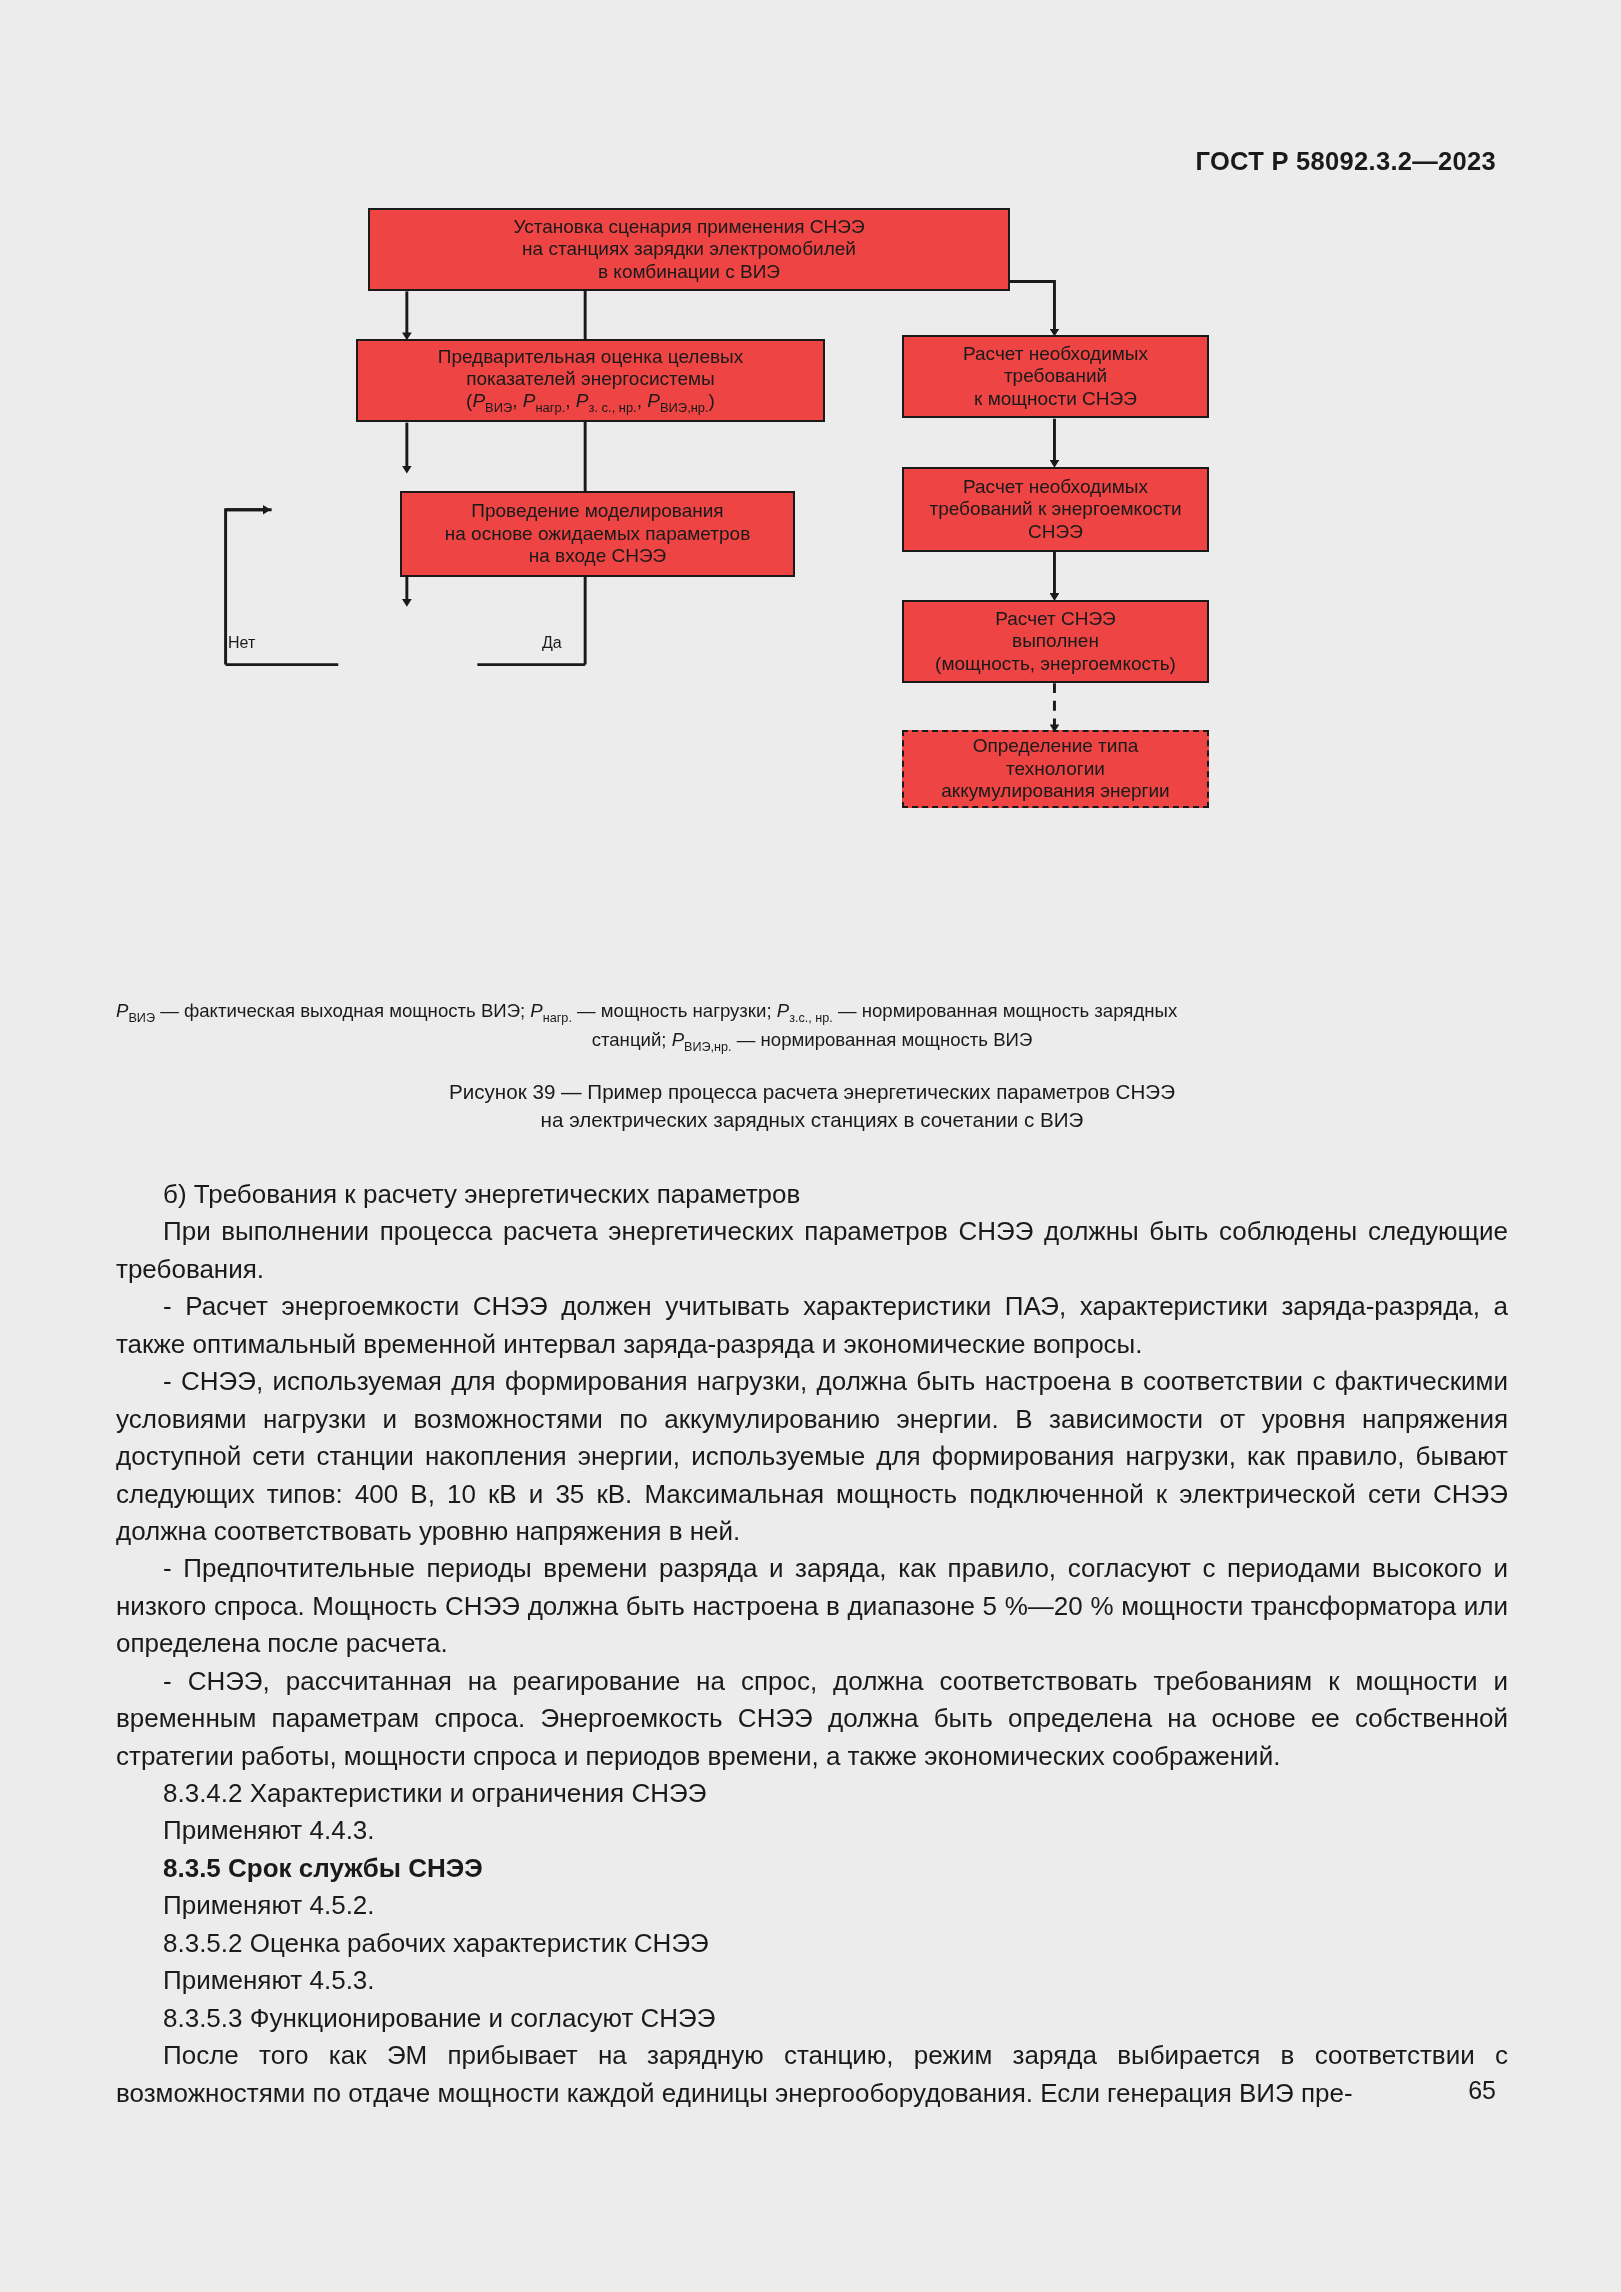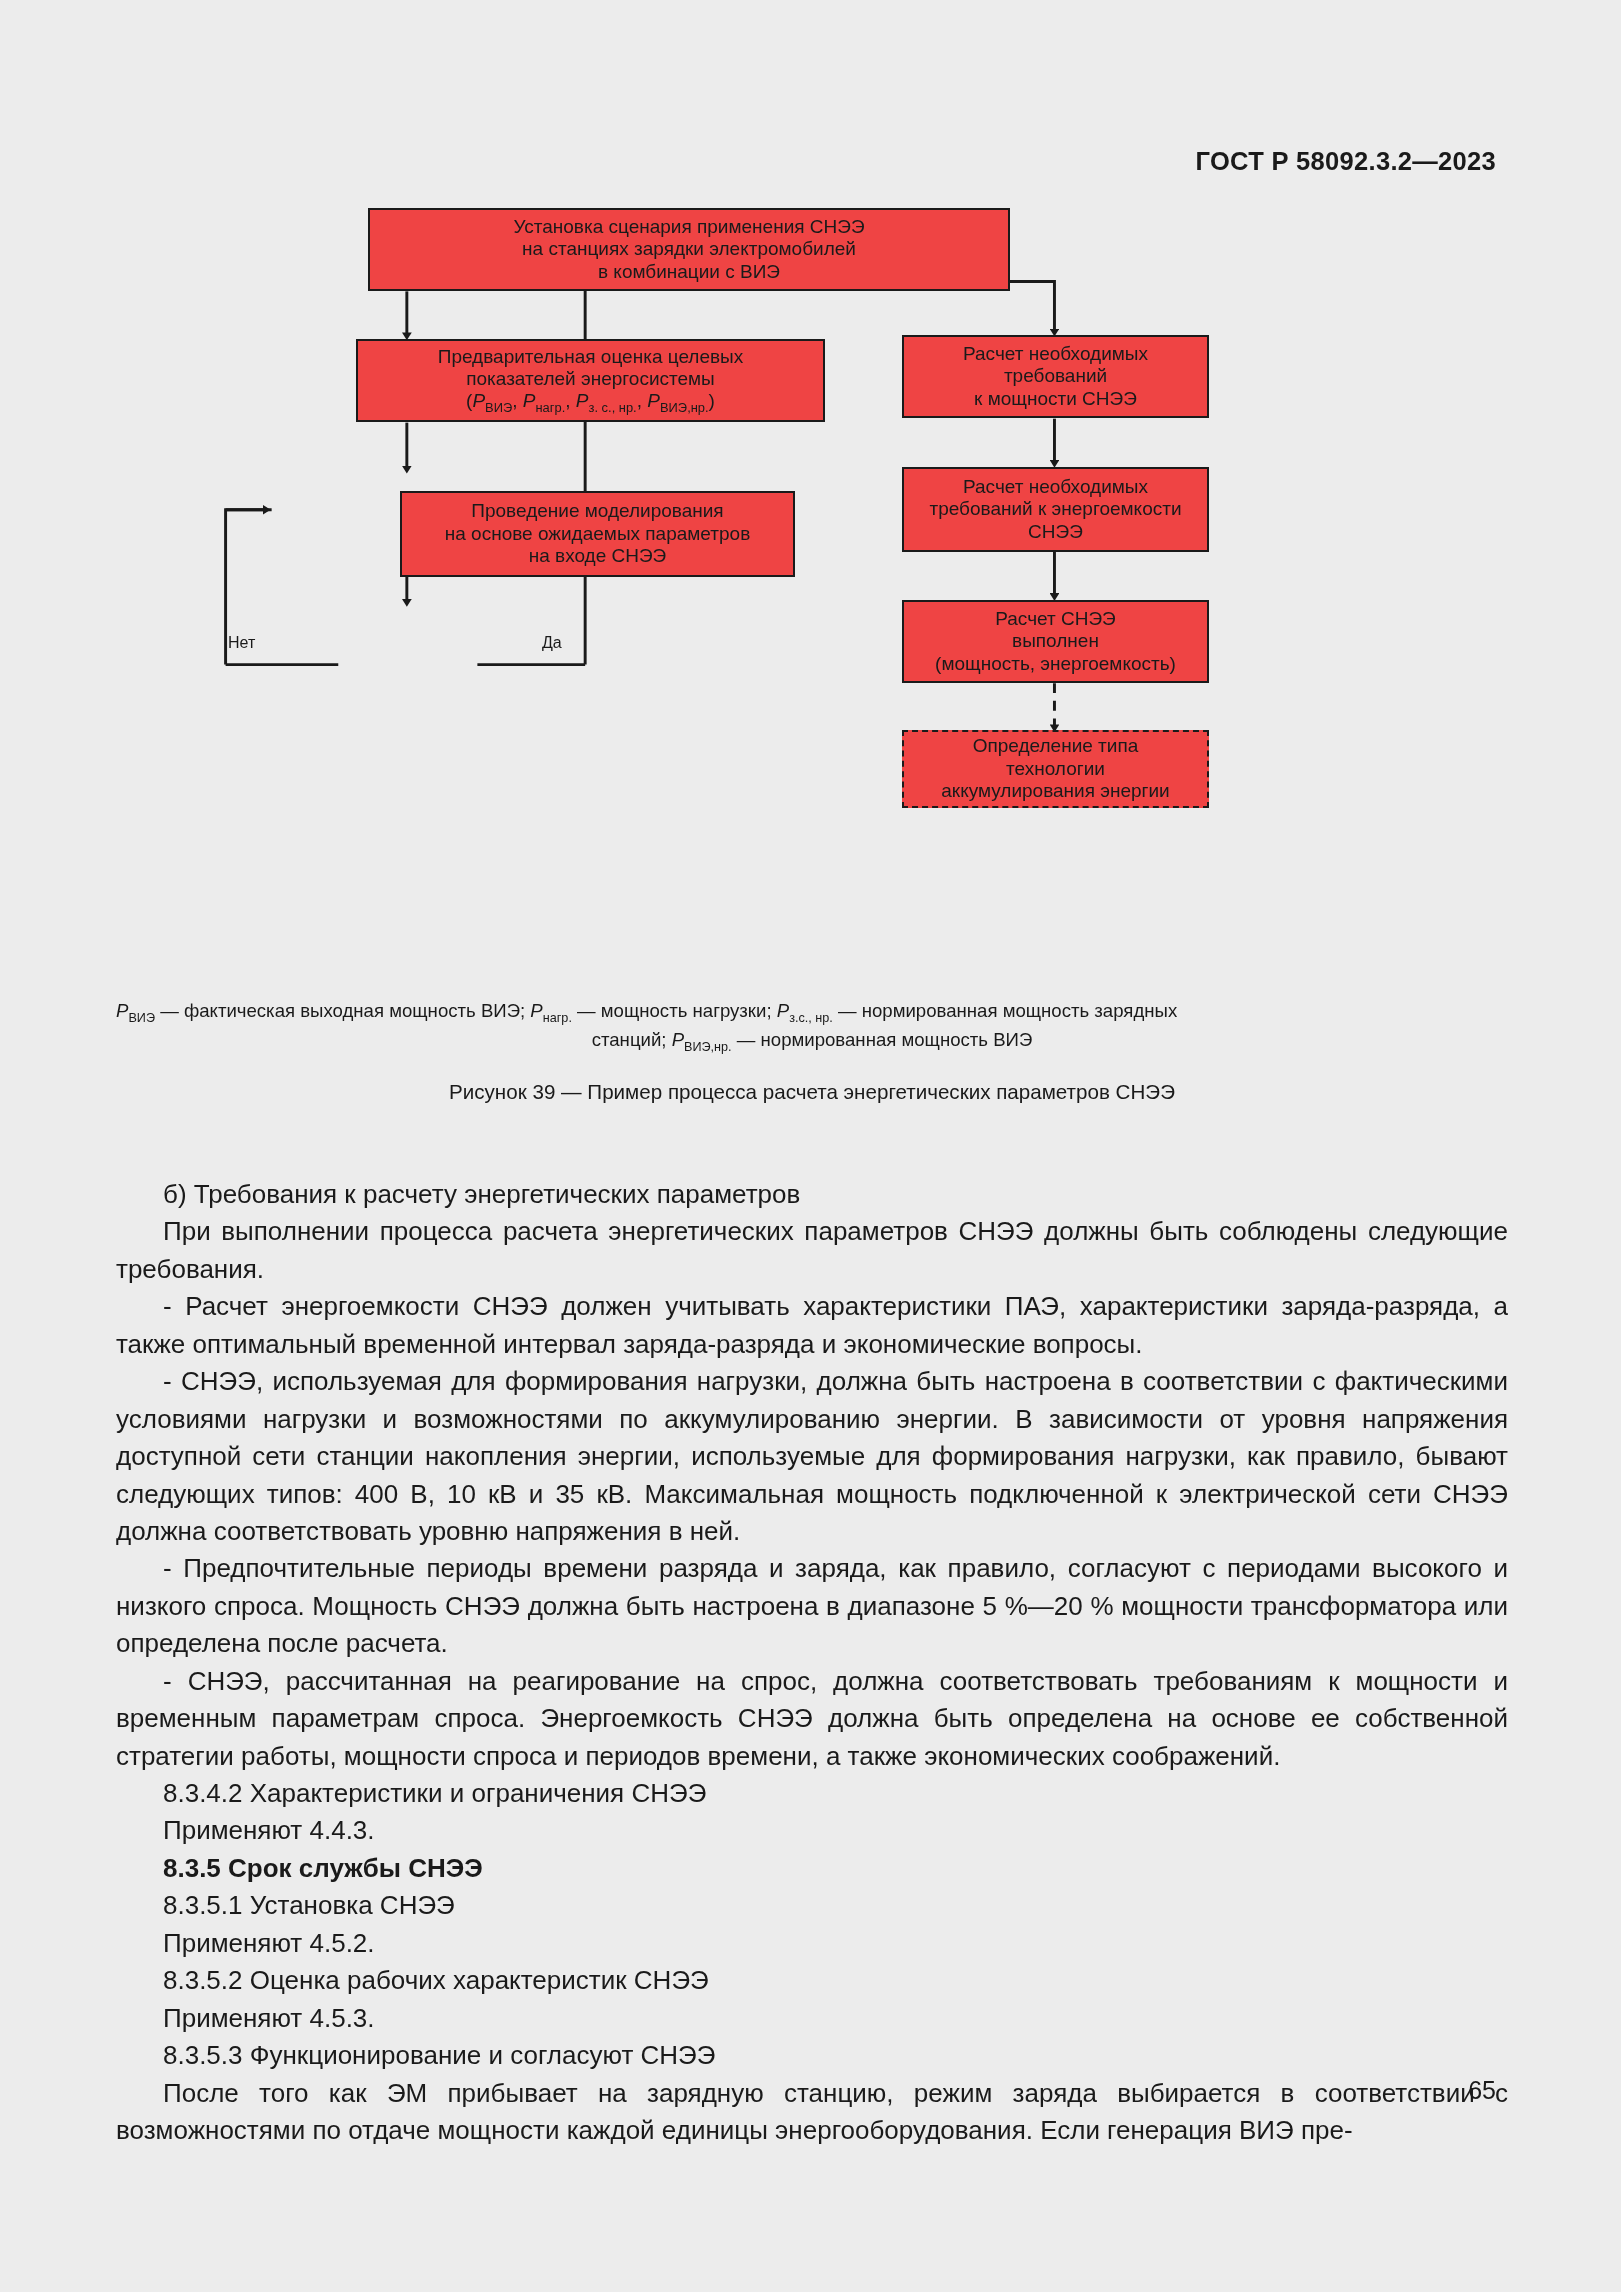--- a/index.html
+++ b/index.html
@@ -220,33 +220,33 @@
     <div class="l1">
       <span class="var"><span>P</span><sub>ВИЭ</sub></span><span> — фактическая выходная мощность ВИЭ; </span><span class="var"><span>P</span><sub>нагр.</sub></span><span> — мощность нагрузки; </span><span class="var"><span>P</span><sub>з.с., нр.</sub></span><span> — нормированная мощность зарядных</span>
     </div>
     <div class="l2">
       <span>станций; </span><span class="var"><span>P</span><sub>ВИЭ,нр.</sub></span><span> — нормированная мощность ВИЭ</span>
     </div>
   </div>
 
   <div class="fig-caption">
     <div>Рисунок 39 — Пример процесса расчета энергетических параметров СНЭЭ</div>
+    <div>на электрических зарядных станциях в сочетании с ВИЭ</div>
   </div>
 
   <div class="body">
     <p class="ind noj">б)  Требования к расчету энергетических параметров</p>
     <p class="ind">При выполнении процесса расчета энергетических параметров СНЭЭ должны быть соблюдены следующие требования.</p>
     <p class="ind">-  Расчет энергоемкости СНЭЭ должен учитывать характеристики ПАЭ, характеристики заряда-разряда, а также оптимальный временной интервал заряда-разряда и экономические вопросы.</p>
     <p class="ind">-  СНЭЭ, используемая для формирования нагрузки, должна быть настроена в соответствии с фактическими условиями нагрузки и возможностями по аккумулированию энергии. В зависимости от уровня напряжения доступной сети станции накопления энергии, используемые для формирования нагрузки, как правило, бывают следующих типов: 400 В, 10 кВ и 35 кВ. Максимальная мощность подключенной к электрической сети СНЭЭ должна соответствовать уровню напряжения в ней.</p>
     <p class="ind">-  Предпочтительные периоды времени разряда и заряда, как правило, согласуют с периодами высокого и низкого спроса. Мощность СНЭЭ должна быть настроена в диапазоне 5 %—20 % мощности трансформатора или определена после расчета.</p>
     <p class="ind">-  СНЭЭ, рассчитанная на реагирование на спрос, должна соответствовать требованиям к мощности и временным параметрам спроса. Энергоемкость СНЭЭ должна быть определена на основе ее собственной стратегии работы, мощности спроса и периодов времени, а также экономических соображений.</p>
     <p class="ind noj">8.3.4.2  Характеристики и ограничения СНЭЭ</p>
     <p class="ind noj">Применяют 4.4.3.</p>
     <p class="ind noj b">8.3.5  Срок службы СНЭЭ</p>
-    <p class="ind noj">8.3.5.1  Установка СНЭЭ</p>
     <p class="ind noj">Применяют 4.5.2.</p>
     <p class="ind noj">8.3.5.2  Оценка рабочих характеристик СНЭЭ</p>
     <p class="ind noj">Применяют 4.5.3.</p>
     <p class="ind noj">8.3.5.3  Функционирование и согласуют СНЭЭ</p>
     <p class="ind">После того как ЭМ прибывает на зарядную станцию, режим заряда выбирается в соответствии с возможностями по отдаче мощности каждой единицы энергооборудования. Если генерация ВИЭ пре-</p>
   </div>
 
   <div class="page-number">65</div>
 
 </div>

